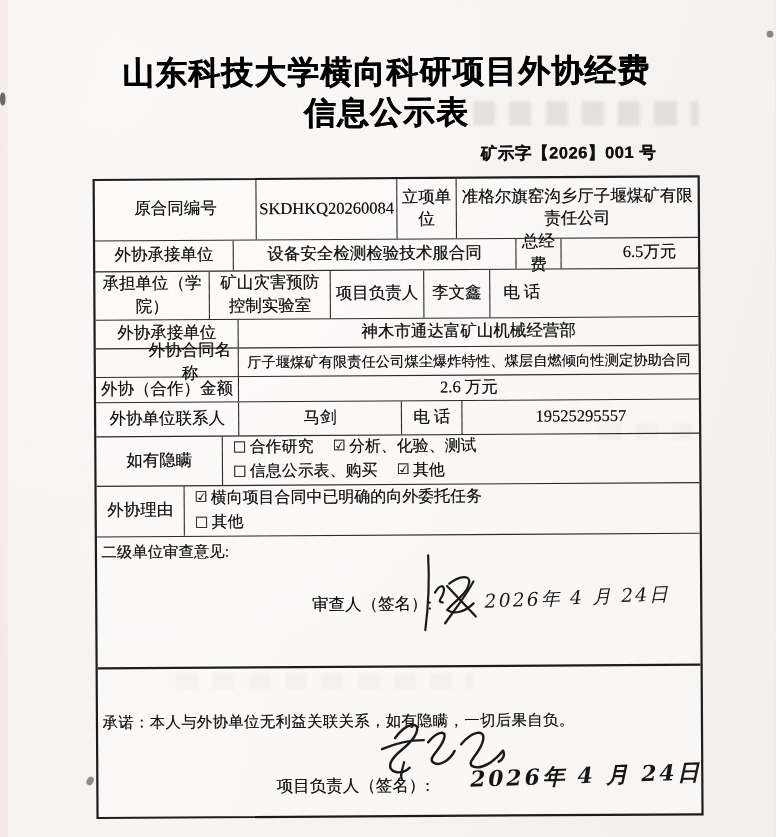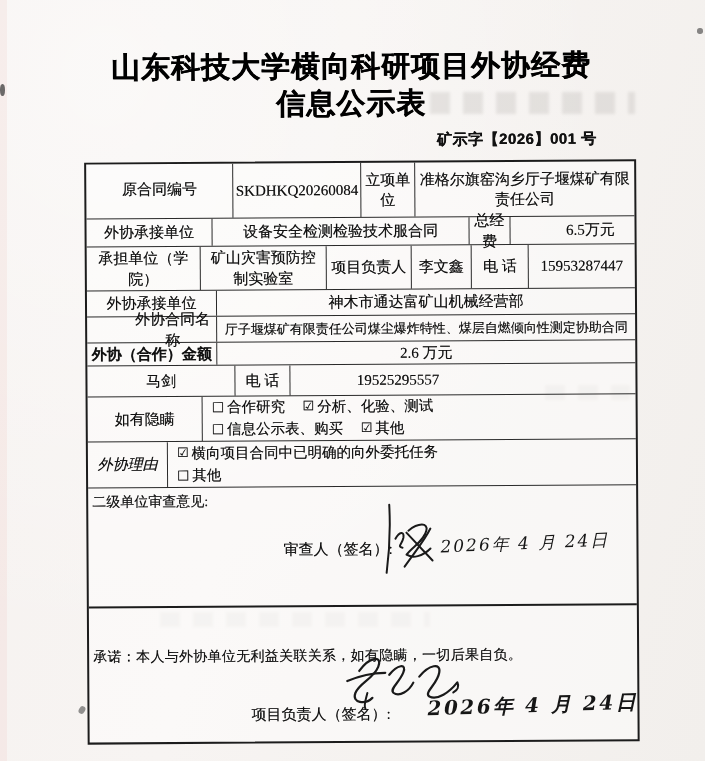--- a/index.html
+++ b/index.html
@@ -106,65 +106,65 @@
       </div>
 
       <div class="trow" style="height:28px;">
         <div class="c" style="width:130px;">外协承接单位</div>
         <div class="c" style="width:265px;">设备安全检测检验技术服合同</div>
         <div class="c" style="width:42px;">总经费</div>
         <div class="c" style="width:91px;margin-left:36px;">6.5万元</div>
       </div>
 
       <div class="trow" style="height:44px;">
-        <div class="c" style="width:114px;">承担单位（学院）</div>
-        <div class="c" style="width:126px;padding:1px 7px;">矿山灾害预防控制实验室</div>
+        <div class="c" style="width:104px;">承担单位（学院）</div>
+        <div class="c" style="width:110px;padding:1px 7px;">矿山灾害预防控制实验室</div>
         <div class="c" style="width:85px;">项目负责人</div>
         <div class="c" style="width:60px;">李文鑫</div>
         <div class="c" style="width:57px;">电 话</div>
-        <div class="c" style="width:106px;">15953287447</div>
       </div>
 
       <div class="trow" style="height:26px;">
         <div class="c" style="width:130px;">外协承接单位</div>
         <div class="c" style="width:418px;">神木市通达富矿山机械经营部</div>
       </div>
 
       <div class="trow" style="height:26px;">
         <div class="c" style="width:130px;padding-left:44px;">外协合同名称</div>
         <div class="c small" style="width:418px;">厅子堰煤矿有限责任公司煤尘爆炸特性、煤层自燃倾向性测定协助合同</div>
       </div>
 
       <div class="trow" style="height:23px;">
-        <div class="c" style="width:130px;font-weight:bold;">外协（合作）金额</div>
+        <div class="c" style="width:130px;">外协（合作）金额</div>
         <div class="c" style="width:418px;">2.6 万元</div>
       </div>
 
       <div class="trow" style="height:31px;">
+        <div class="c" style="width:130px;">外协单位联系人</div>
         <div class="c" style="width:148px;">马剑</div>
         <div class="c" style="width:55px;">电 话</div>
         <div class="c" style="width:215px;">19525295557</div>
       </div>
 
       <div class="trow" style="height:45px;">
         <div class="c" style="width:115px;">如有隐瞒</div>
         <div class="c optcell" style="width:433px;">
           <div class="optline">
             <span class="cb">□</span><span>合作研究</span>
             <span class="cb opt2">☑</span><span>分析、化验、测试</span>
           </div>
           <div class="optline">
             <span class="cb">□</span><span>信息公示表、购买</span>
             <span class="cb opt2">☑</span><span>其他</span>
           </div>
         </div>
       </div>
 
       <div class="trow" style="height:46px;">
-        <div class="c" style="width:80px;font-style:italic;">外协理由</div>
+        <div class="c" style="width:80px;">外协理由</div>
         <div class="c optcell" style="width:468px;">
           <div class="optline">
             <span class="cb">☑</span><span>横向项目合同中已明确的向外委托任务</span>
           </div>
           <div class="optline">
             <span class="cb">□</span><span>其他</span>
           </div>
         </div>
       </div>
 

